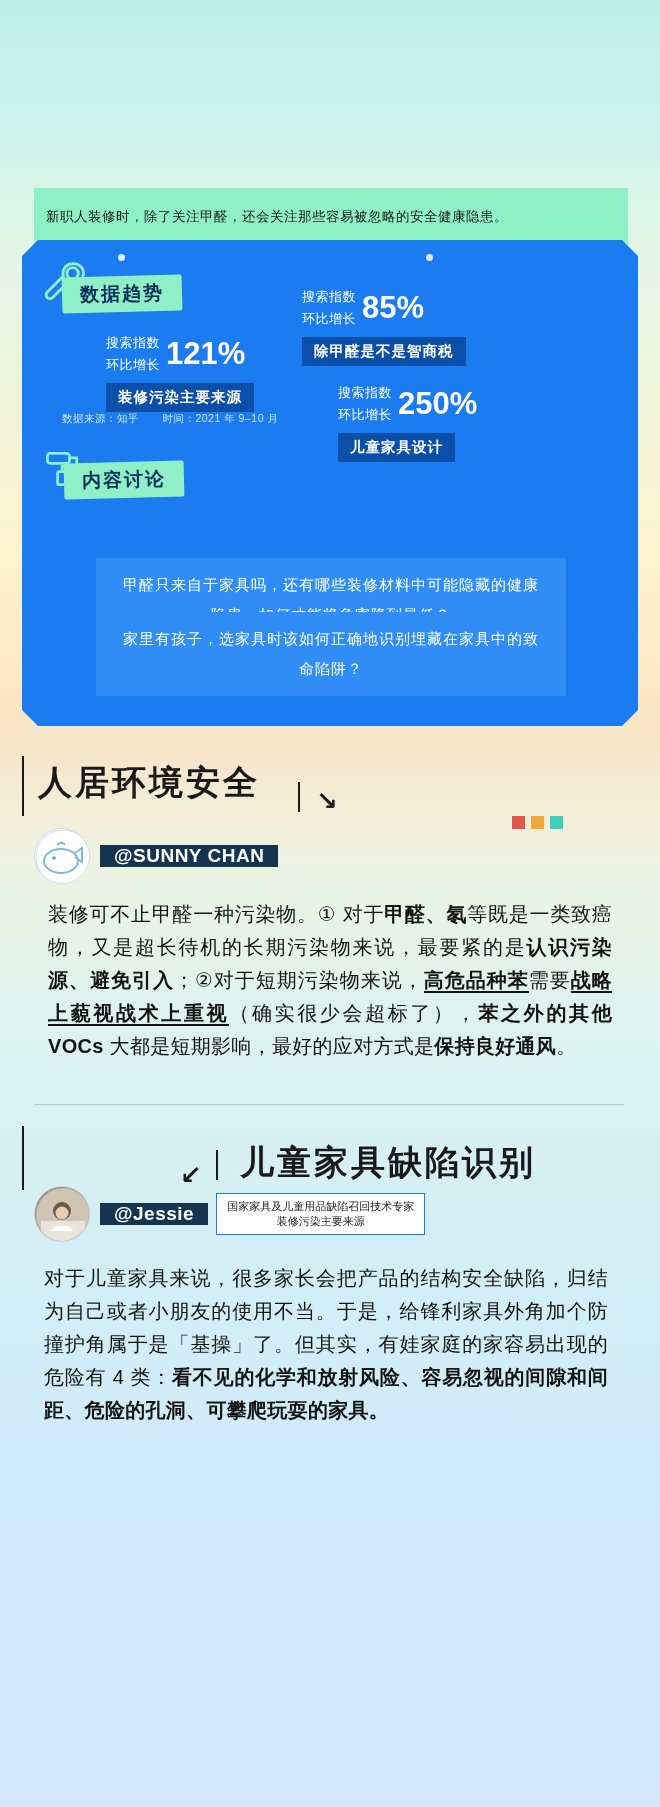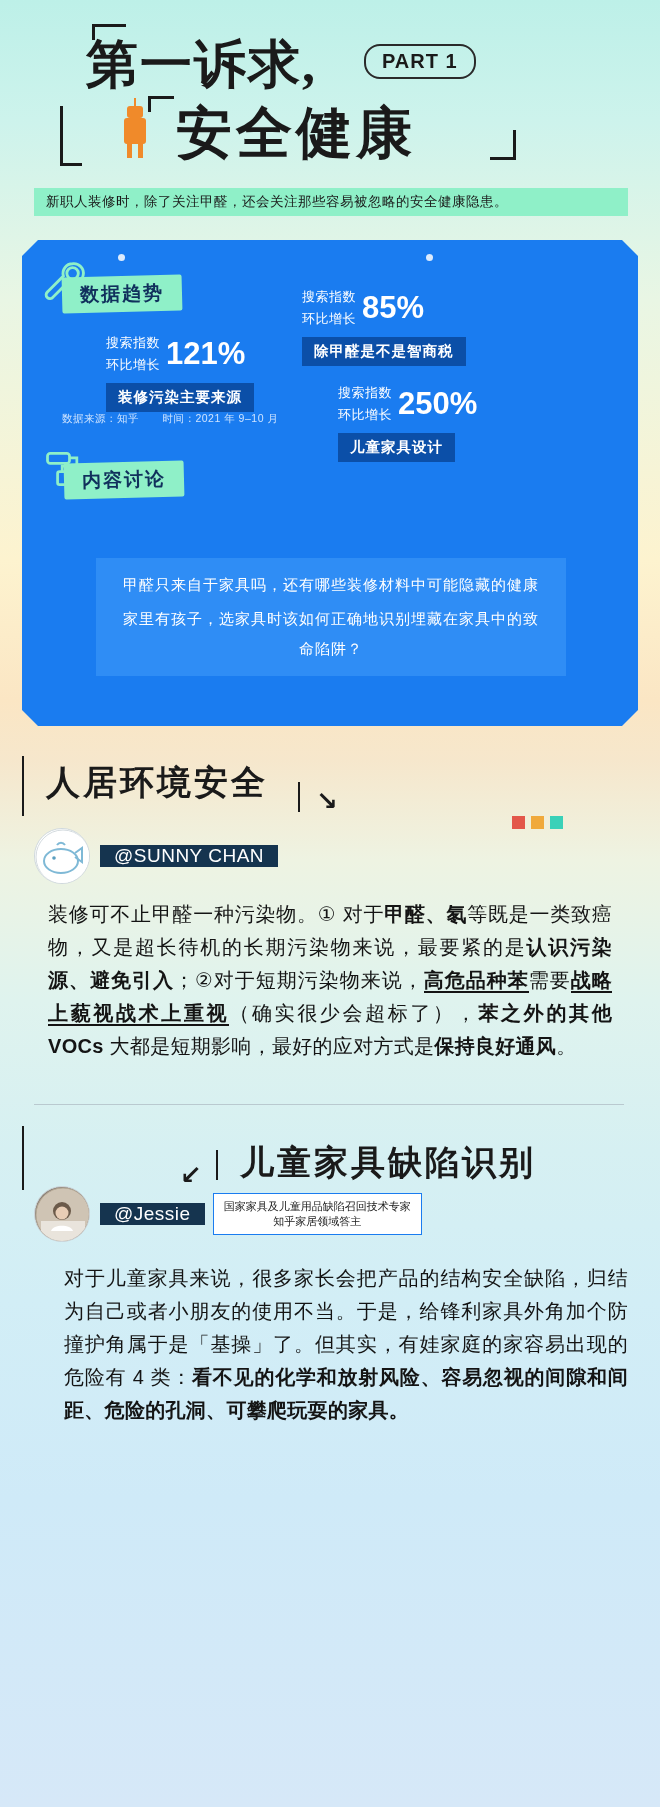--- a/index.html
+++ b/index.html
@@ -91,21 +91,21 @@
   .robot .leg1 { position: absolute; left: 9px; top: 40px; width: 5px; height: 14px; background: #f08a2a; }
   .robot .leg2 { position: absolute; left: 20px; top: 40px; width: 5px; height: 14px; background: #f08a2a; }
   .robot .ant { position: absolute; left: 16px; top: -6px; width: 2px; height: 9px; background: #f08a2a; }
 
   .subtitle-bar {
     position: absolute;
     left: 34px;
     top: 188px;
     width: 594px;
     background: #8ff0c8;
-    padding: 5px 12px;
+    padding: 20px 12px;
     font-size: 13.5px;
     color: #1a1a1a;
     letter-spacing: 0.5px;
   }
 
   
   .blue-panel {
     position: absolute;
     left: 22px;
     top: 240px;
@@ -190,31 +190,31 @@
     position: absolute;
     background: #2f8df5;
     color: #ffffff;
     font-size: 15px;
     line-height: 30px;
     letter-spacing: 1px;
     padding: 12px 22px;
     text-align: center;
   }
   .qbox-1 { left: 74px; top: 282px; width: 470px; margin-top: 36px; }
-  .qbox-2 { left: 74px; top: 352px; width: 470px; }
+  .qbox-2 { left: 74px; top: 372px; width: 470px; }
 
   
   .section-head {
     position: absolute;
     font-size: 34px;
     font-weight: bold;
     letter-spacing: 3px;
     color: #1a1a1a;
   }
-  .sec1-title { left: 46px; top: 760px; }
+  .sec1-title { left: 38px; top: 760px; }
   .sec2-title { left: 240px; top: 1140px; }
   .arrow-mark {
     position: absolute;
     font-size: 26px;
     color: #1a1a1a;
     font-weight: bold;
   }
   .vline {
     position: absolute;
     width: 2px;
@@ -239,21 +239,21 @@
     border: 1px solid #cfd8dd;
     overflow: hidden;
     position: relative;
     flex: 0 0 auto;
   }
   .avatar.photo { background: #8c8278; }
   .handle {
     background: #15344f;
     color: #ffffff;
     font-size: 19px;
-    font-weight: normal;
+    font-weight: bold;
     padding: 0 14px;
     margin-left: 10px;
     letter-spacing: .5px;
     white-space: nowrap;
   }
   .credential {
     margin-left: 8px;
     background: #ffffff;
     border: 1px solid #1a7cf0;
     color: #1a1a1a;
@@ -283,38 +283,20 @@
     position: absolute;
     width: 2px;
     background: #1a1a1a;
   }
 </style>
 </head>
 <body>
 
 <div class="page">
 
-  <div class="header">
-    <div class="deco-bracket bk1"></div>
-    <div class="deco-bracket bk2"></div>
-    <div class="deco-bracket bk3"></div>
-    <div class="deco-bracket bk4"></div>
-
-    <div class="title-line1">第一诉求,</div>
-    <div class="title-line2">安全健康</div>
-    <div class="part-badge">PART 1</div>
-
-    <div class="robot">
-      <div class="ant"></div>
-        <div class="head"></div>
-        <div class="body"></div>
-      <div class="leg1"></div>
-        <div class="leg2"></div>
-    </div>
-  </div>
 
   <div class="subtitle-bar">新职人装修时，除了关注甲醛，还会关注那些容易被忽略的安全健康隐患。</div>
 
   <div class="blue-panel">
     <div class="pin" style="left:96px;top:14px;"></div>
     <div class="pin" style="left:404px;top:14px;"></div>
 
     <svg class="wrench" viewBox="0 0 48 48">
       <path d="M34 6a10 10 0 0 0-9.6 12.8L8 35.2a4 4 0 1 0 5.6 5.6L30 24.4A10 10 0 1 0 34 6zm0 4a6 6 0 1 1 0 12 6 6 0 0 1 0-12z" fill="none" stroke="#8ff0c8" stroke-width="3"></path>
     </svg>
@@ -391,20 +373,20 @@
       <svg viewBox="0 0 56 56" width="56" height="56">
         <circle cx="28" cy="28" r="27" fill="#cfc4b4" stroke="#b5a894"></circle>
         <rect x="6" y="34" width="44" height="22" fill="#e9e4dc"></rect>
         <circle cx="27" cy="24" r="9" fill="#6b5a4a"></circle>
         <circle cx="27" cy="26" r="6.5" fill="#e8cdb5"></circle>
         <path d="M16 44c2-7 20-7 22 0z" fill="#ffffff"></path>
       </svg>
     </div>
     <div class="handle">@Jessie</div>
     <div class="credential">国家家具及儿童用品缺陷召回技术专家
-知乎家居领域答主</div>
-  </div>
-
-  <div class="body-text" style="left:64px;top:1262px;width:564px;">
+装修污染主要来源</div>
+  </div>
+
+  <div class="body-text" style="left:44px;top:1262px;width:564px;">
     对于儿童家具来说，很多家长会把产品的结构安全缺陷，归结为自己或者小朋友的使用不当。于是，给锋利家具外角加个防撞护角属于是「基操」了。但其实，有娃家庭的家容易出现的危险有 4 类：<b>看不见的化学和放射风险、容易忽视的间隙和间距、危险的孔洞、可攀爬玩耍的家具。</b>
   </div>
 
 </div>
 
 </body></html>

